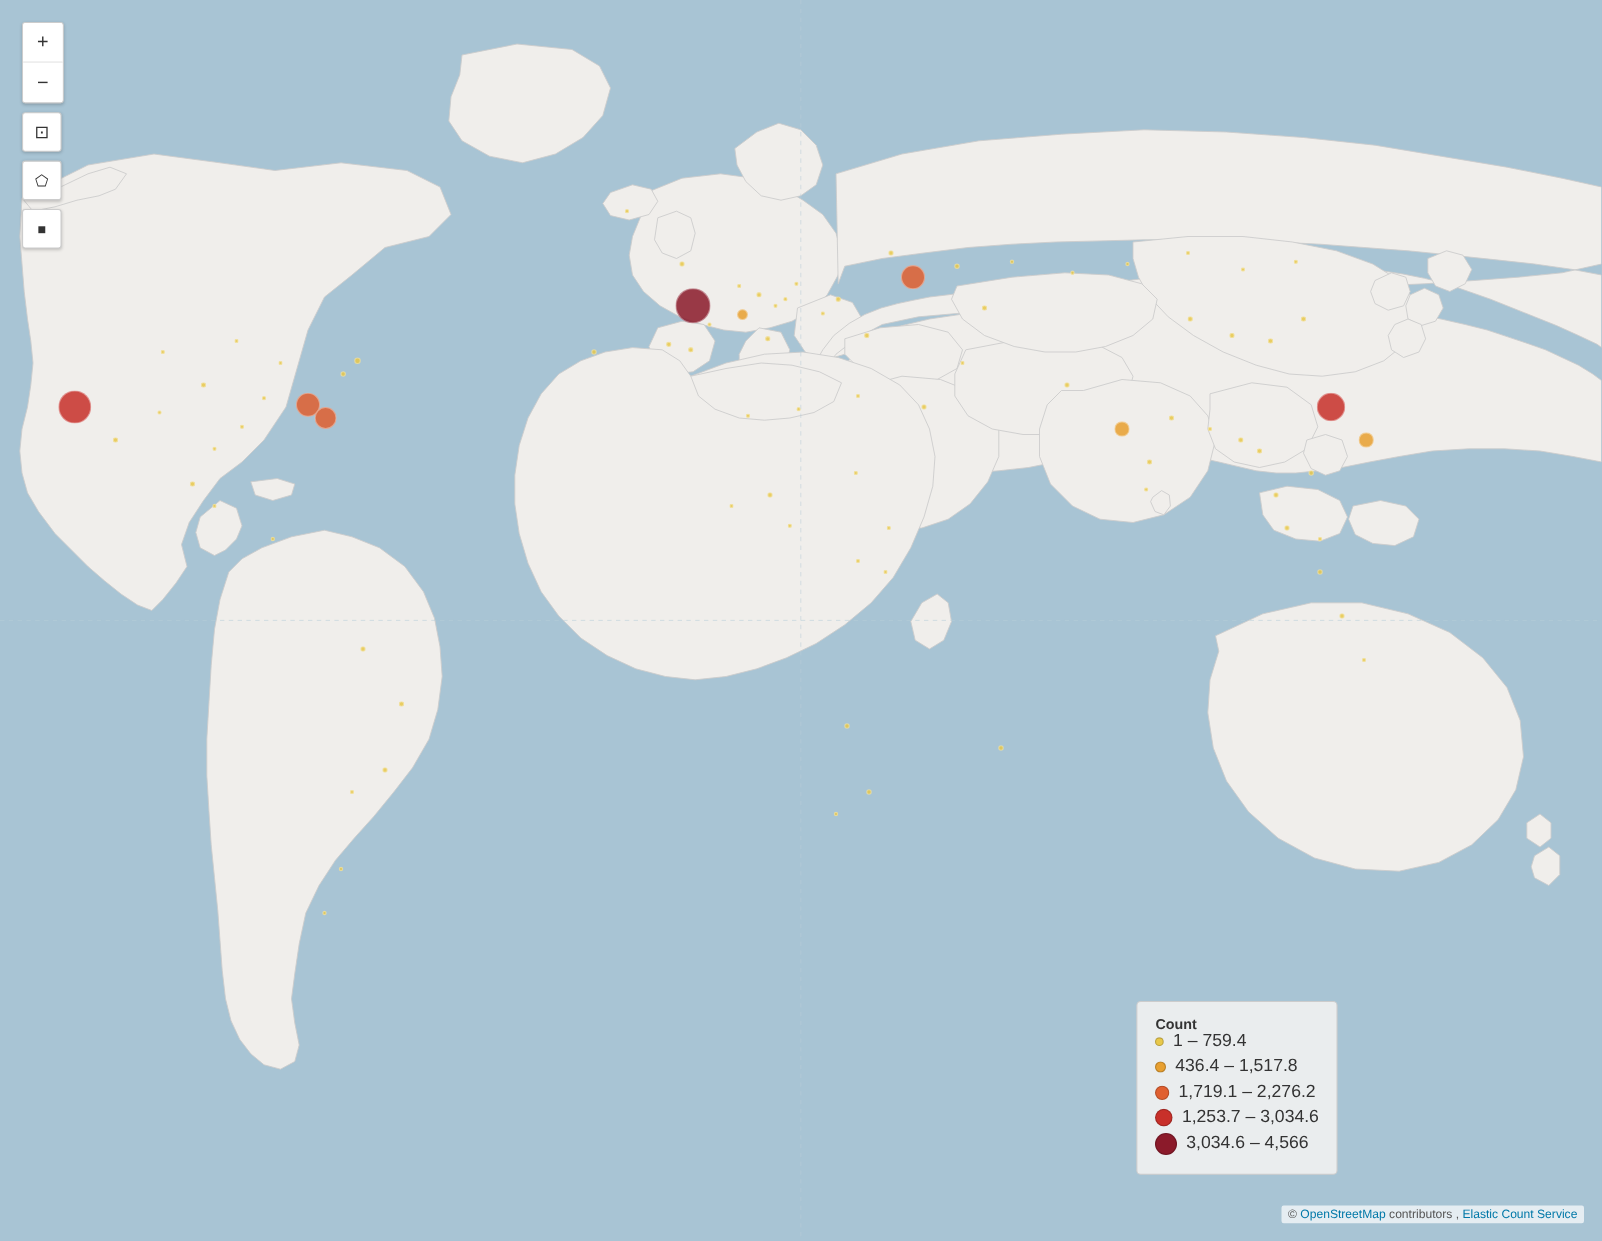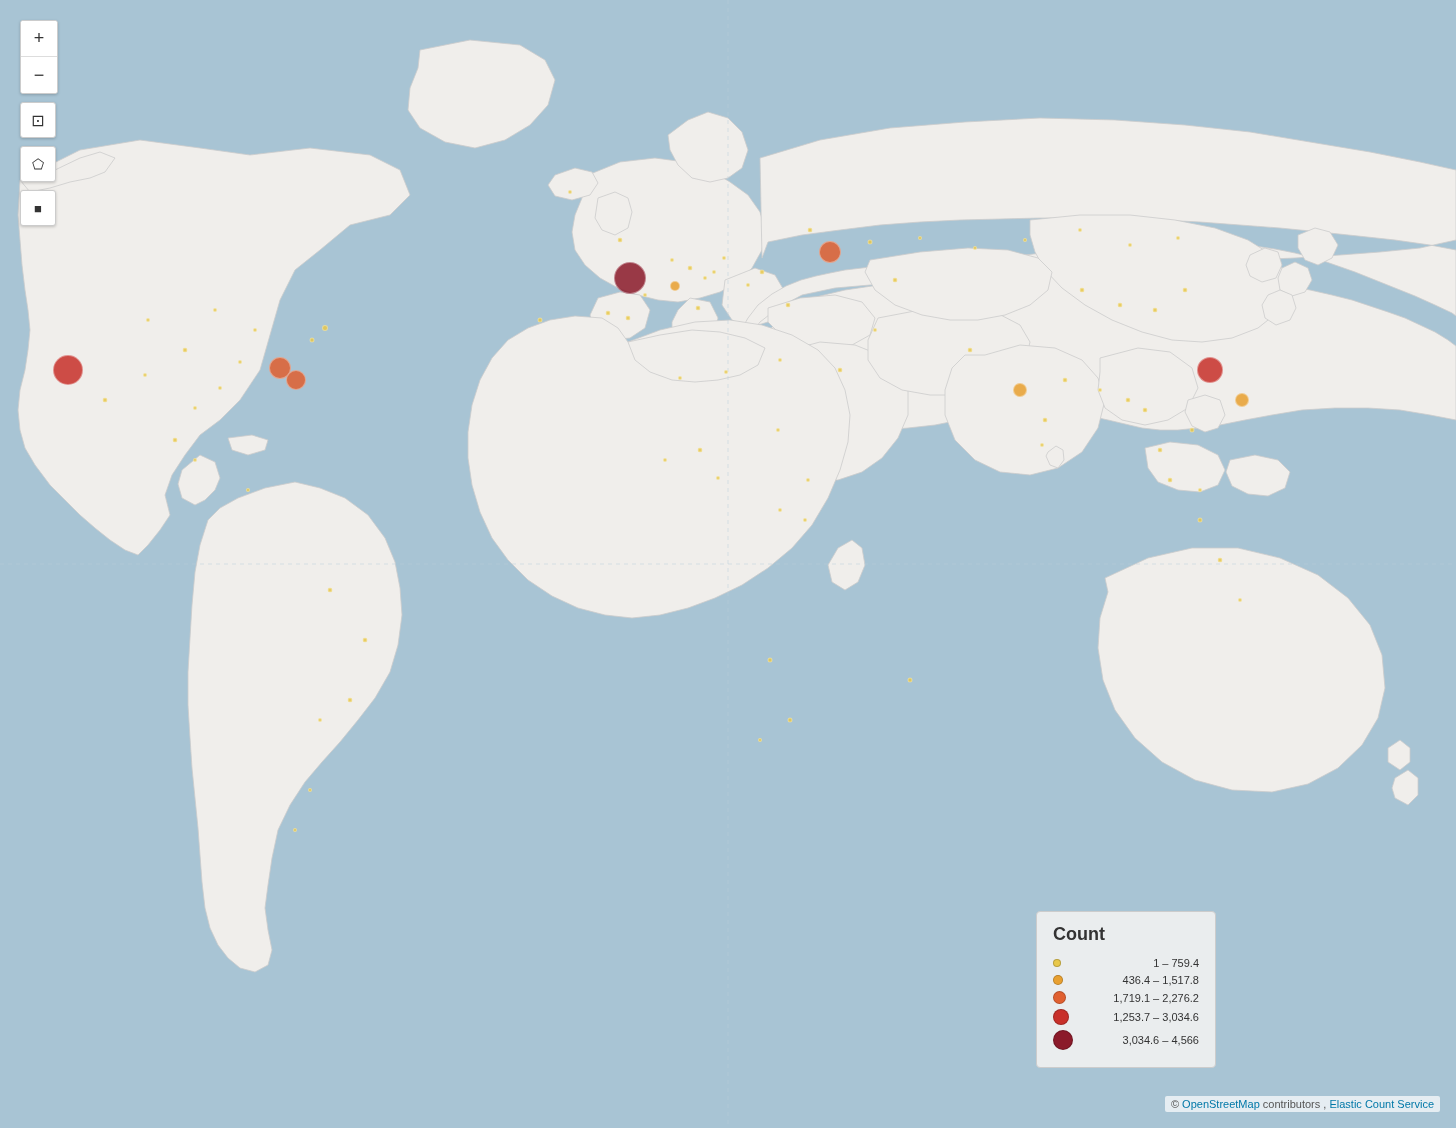--- a/index.html
+++ b/index.html
@@ -81,30 +81,29 @@
       border-radius: 4px;
       padding: 12px 16px;
       font-size: 13px;
       color: #333;
       z-index: 100;
       min-width: 180px;
     }
 
     .legend-title {
       font-weight: bold;
-      margin-bottom: 12px;
-      font-size: 18px;
+      margin-bottom: 0;
+      font-size: 13px;
     }
 
     .legend-item {
       display: flex;
       align-items: center;
       margin-bottom: 5px;
-      font-size: 11px;
-      justify-content: space-between;
+      font-size: 16px;
     }
 
     .legend-circle {
       border-radius: 50%;
       display: inline-block;
       margin-right: 8px;
       flex-shrink: 0;
     }
 
     .attribution {

